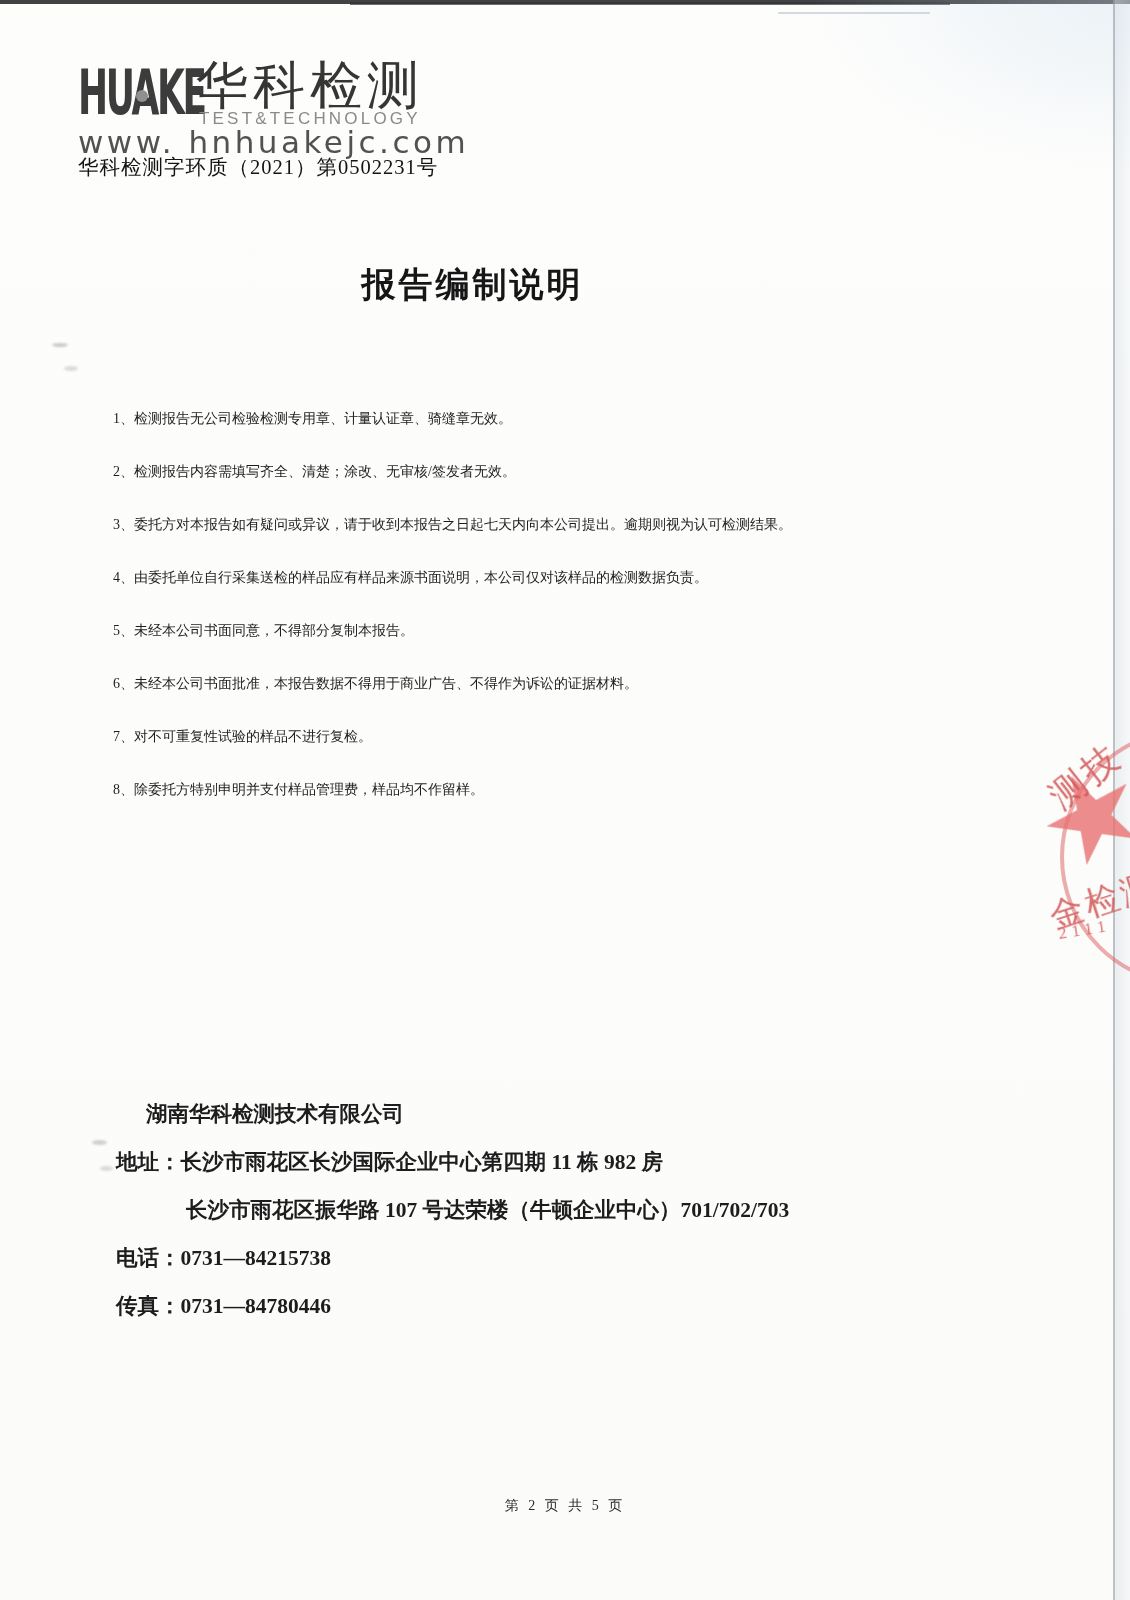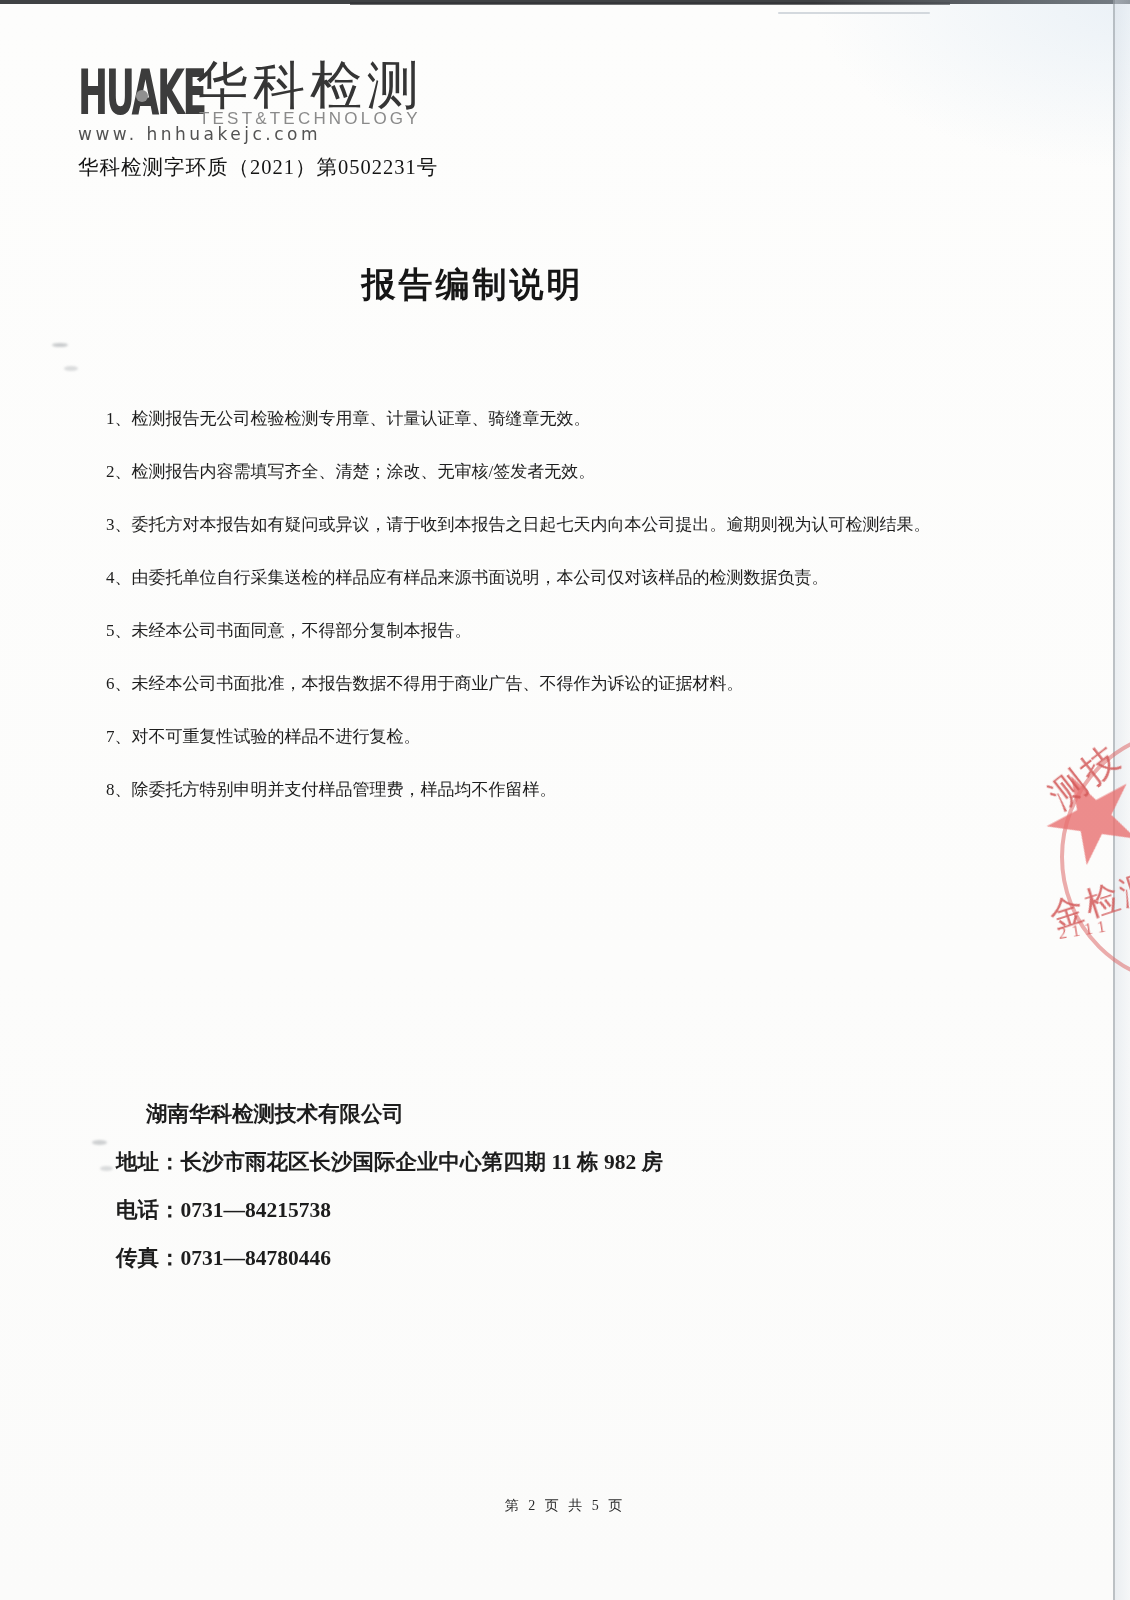--- a/index.html
+++ b/index.html
@@ -40,35 +40,35 @@
     font-size:52px;line-height:1;letter-spacing:5px;color:#353535;white-space:nowrap;
   }
   .logo-tagline{
     position:absolute;left:121px;top:49px;
     font-family:"Liberation Sans","DejaVu Sans",sans-serif;
     font-size:17px;color:#8a8a8a;letter-spacing:3.2px;white-space:nowrap;
   }
   .website{
     position:absolute;left:78px;top:124px;
     font-family:"DejaVu Sans","Liberation Sans",sans-serif;
-    font-size:17px;color:#525252;letter-spacing:3.5px;white-space:nowrap;
+    font-size:31px;color:#525252;letter-spacing:3.5px;white-space:nowrap;
   }
   .doc-number{
     position:absolute;left:78px;top:153px;
     font-size:20.5px;color:#141414;letter-spacing:1px;white-space:nowrap;
   }
   
   .report-title{
     position:absolute;left:0;top:262px;width:945px;
     text-align:center;font-size:34px;font-weight:bold;letter-spacing:3px;color:#161616;
   }
   
   .notes{
-    position:absolute;left:106px;top:392px;width:858px;
-    font-size:17px;line-height:53px;color:#1d1d1d;text-align:justify;
+    position:absolute;left:113px;top:392px;width:858px;
+    font-size:14px;line-height:53px;color:#1d1d1d;text-align:justify;
   }
   .notes p{margin:0;}
   
   .company{
     position:absolute;left:116px;top:1090px;width:780px;
     font-size:21.5px;line-height:48px;color:#1d1d1d;white-space:nowrap;font-weight:bold;
   }
   .company .indent1{padding-left:30px;}
   .company .indent2{padding-left:70px;}
   
@@ -131,20 +131,21 @@
     <p>4、由委托单位自行采集送检的样品应有样品来源书面说明，本公司仅对该样品的检测数据负责。</p>
     <p>5、未经本公司书面同意，不得部分复制本报告。</p>
     <p>6、未经本公司书面批准，本报告数据不得用于商业广告、不得作为诉讼的证据材料。</p>
     <p>7、对不可重复性试验的样品不进行复检。</p>
     <p>8、除委托方特别申明并支付样品管理费，样品均不作留样。</p>
   </div>
 
   <div class="company">
     <div class="indent1">湖南华科检测技术有限公司</div>
     <div>地址：长沙市雨花区长沙国际企业中心第四期 11 栋 982 房</div>
+    <div class="indent2">长沙市雨花区振华路 107 号达荣楼（牛顿企业中心）701/702/703</div>
     <div>电话：0731—84215738</div>
     <div>传真：0731—84780446</div>
   </div>
 
   <div class="page-indicator">第 2 页 共 5 页</div>
 
   <div class="stamp">
     <div class="stamp-ring"></div>
     <div class="stamp-star">★</div>
     <span class="stamp-text stamp-t1">测技</span>

